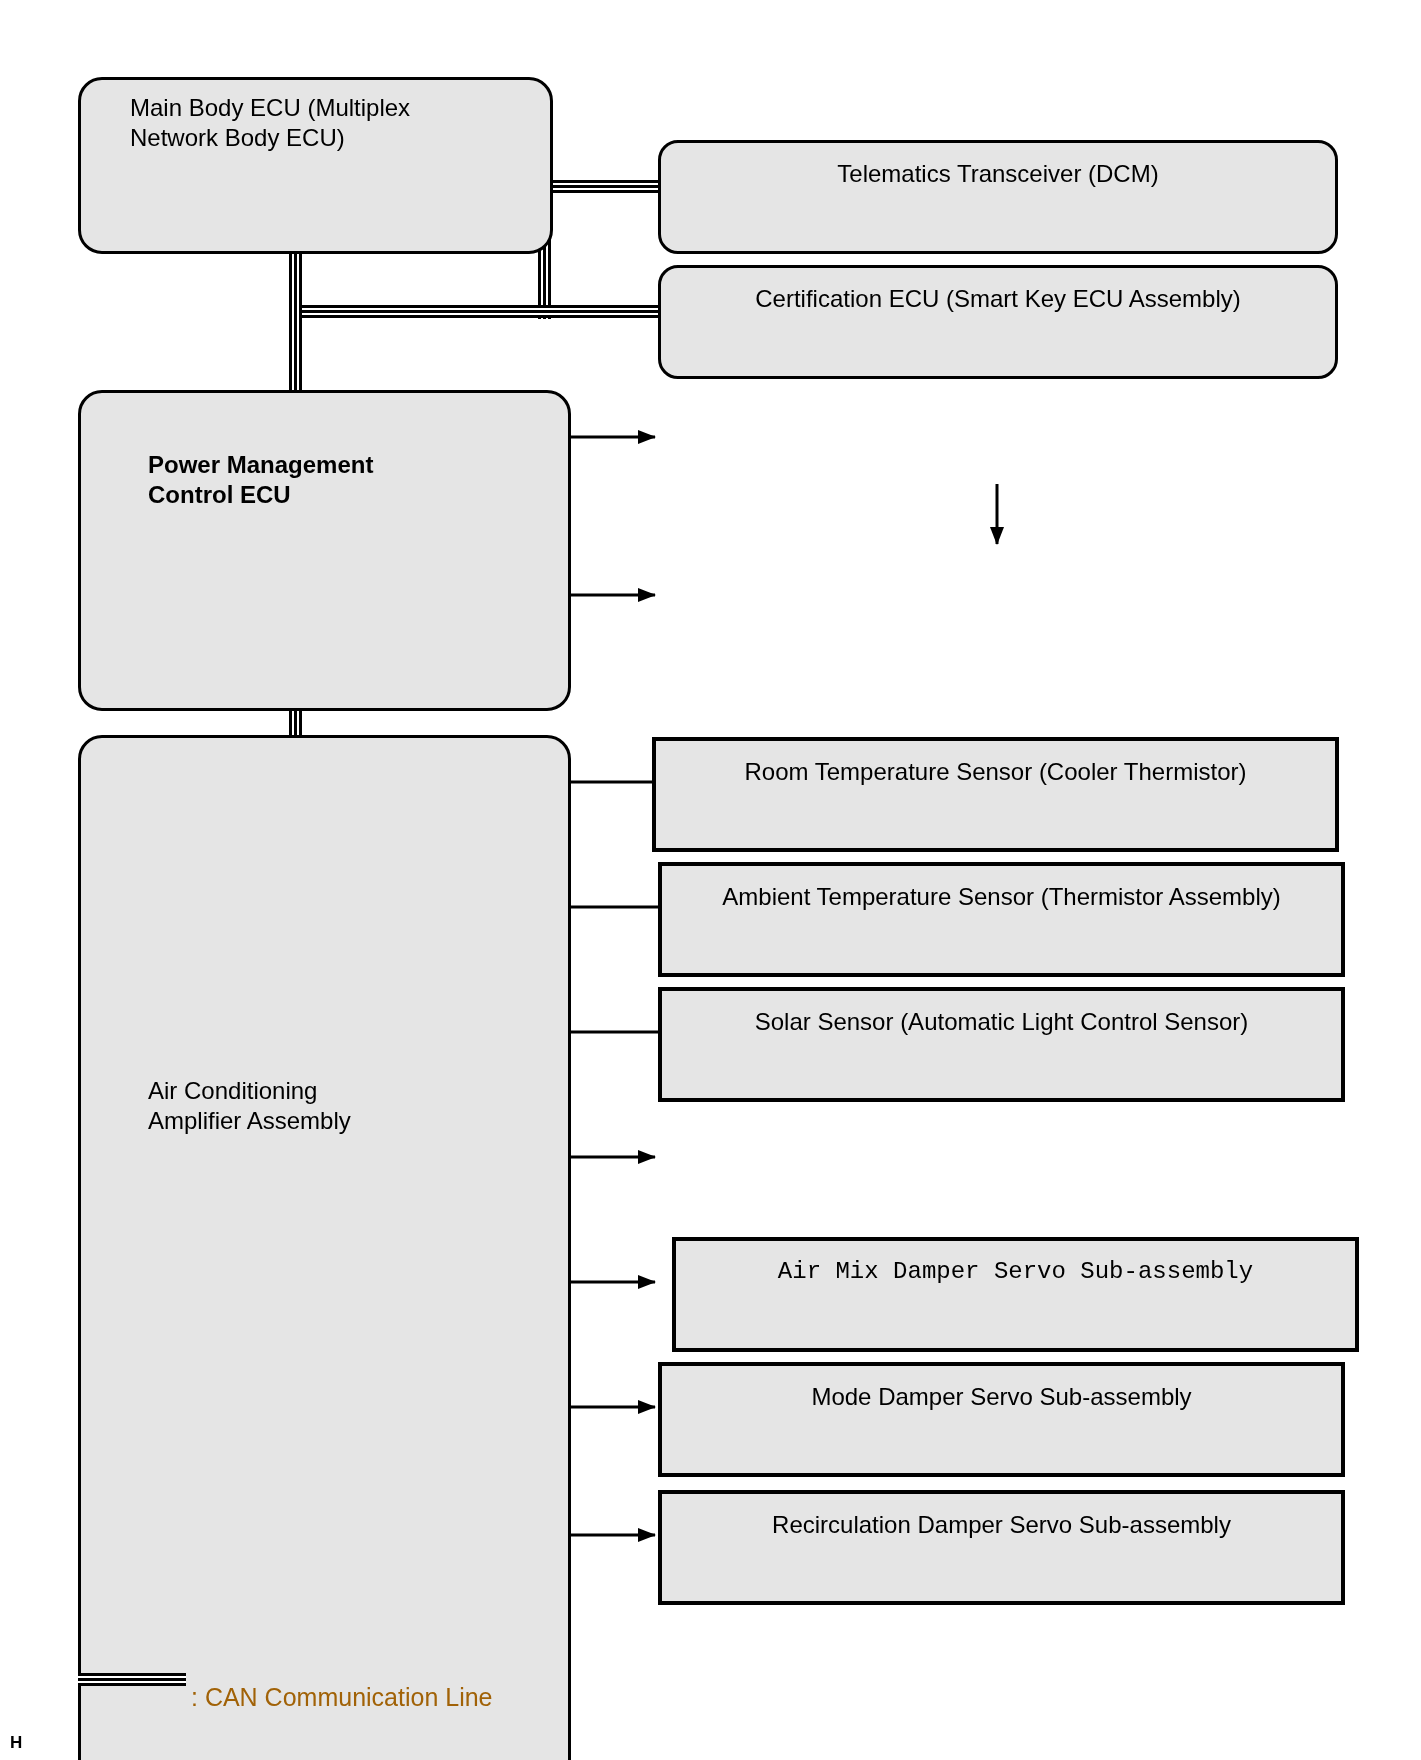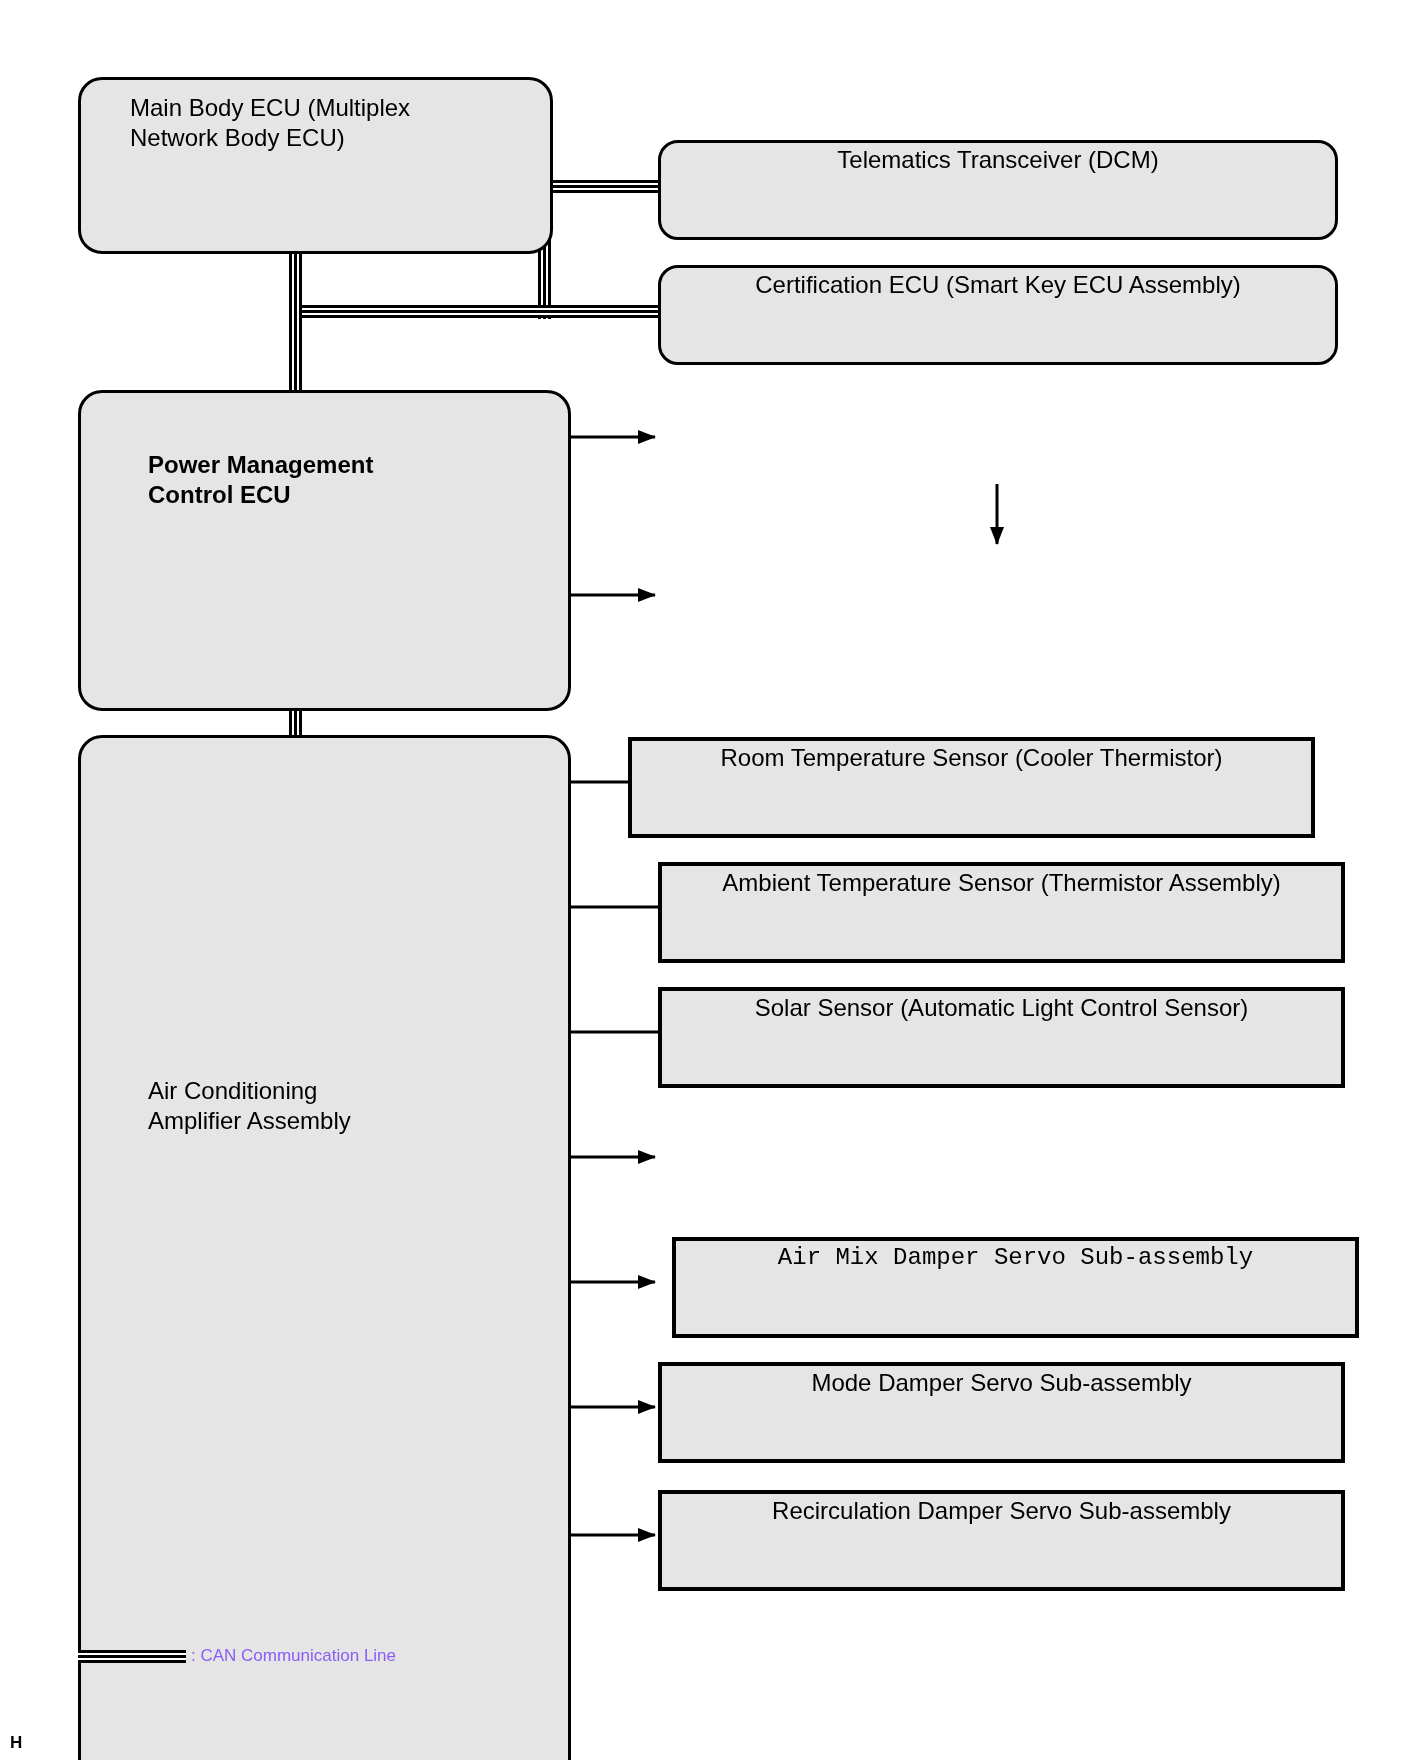--- a/index.html
+++ b/index.html
@@ -8,32 +8,32 @@
     font-family:"Liberation Sans","DejaVu Sans",sans-serif; color:#000;
     overflow:hidden;
   }
   .box {
     position:absolute; background:#e5e5e5; border:3px solid #000;
     font-size:24px; line-height:1.25; color:#000;
   }
   .rounded { border-radius:24px; }
   .rounded-sm { border-radius:20px; }
   .sharp { border-width:4px; border-radius:0; }
-  .ctr { display:flex; justify-content:center; align-items:flex-start; padding-top:2px; text-align:center; }
+  .ctr { display:flex; justify-content:center; align-items:flex-start; padding-top:16px; text-align:center; }
   .lbl { display:block; }
   
   .can-v { position:absolute; width:13px;
     background:linear-gradient(to right,#000 0 3px,#fff 3px 5px,#000 5px 8px,#fff 8px 10px,#000 10px 13px); }
   .can-h { position:absolute; height:13px;
     background:linear-gradient(to bottom,#000 0 3px,#fff 3px 5px,#000 5px 8px,#fff 8px 10px,#000 10px 13px); }
   .can-sym { display:inline-block; width:108px; height:13px; margin-right:5px;
     background:linear-gradient(to bottom,#000 0 3px,#fff 3px 5px,#000 5px 8px,#fff 8px 10px,#000 10px 13px); }
   svg.wires { position:absolute; left:0; top:0; }
   .legend { position:absolute; left:78px; top:1646px; display:flex; align-items:center; }
-  .legend-label { font-size:17px; color:#8b5cf6; }
+  .legend-label { font-size:25px; color:#a16207;margin-top:37px; }
   .page-marker { position:absolute; left:10px; top:1733px; font-size:17px; font-weight:bold; color:#000; }
 </style>
 </head>
 <body>
 
 <div class="canvas">
 
   <div class="can-v" style="left:538px; top:180px; height:139px;"></div>
   <div class="can-h" style="left:538px; top:180px; width:132px;"></div>
   <div class="can-h" style="left:289px; top:305px; width:381px;"></div>
@@ -75,21 +75,21 @@
   <div class="box rounded-sm ctr" style="left:658px; top:140px; width:674px; height:92px;">
     <span>Telematics Transceiver (DCM)</span>
   </div>
 
   <div class="box rounded-sm ctr" style="left:658px; top:265px; width:674px; height:92px;">
     <span>Certification ECU (Smart Key ECU Assembly)</span>
   </div>
 
 
 
-  <div class="box sharp ctr" style="left:628px; top:737px; width:679px; height:91px;">
+  <div class="box sharp ctr" style="left:652px; top:737px; width:679px; height:91px;">
     <span>Room Temperature Sensor (Cooler Thermistor)</span>
   </div>
 
   <div class="box sharp ctr" style="left:658px; top:862px; width:679px; height:91px;">
     <span>Ambient Temperature Sensor (Thermistor Assembly)</span>
   </div>
 
   <div class="box sharp ctr" style="left:658px; top:987px; width:679px; height:91px;">
     <span>Solar Sensor (Automatic Light Control Sensor)</span>
   </div>

